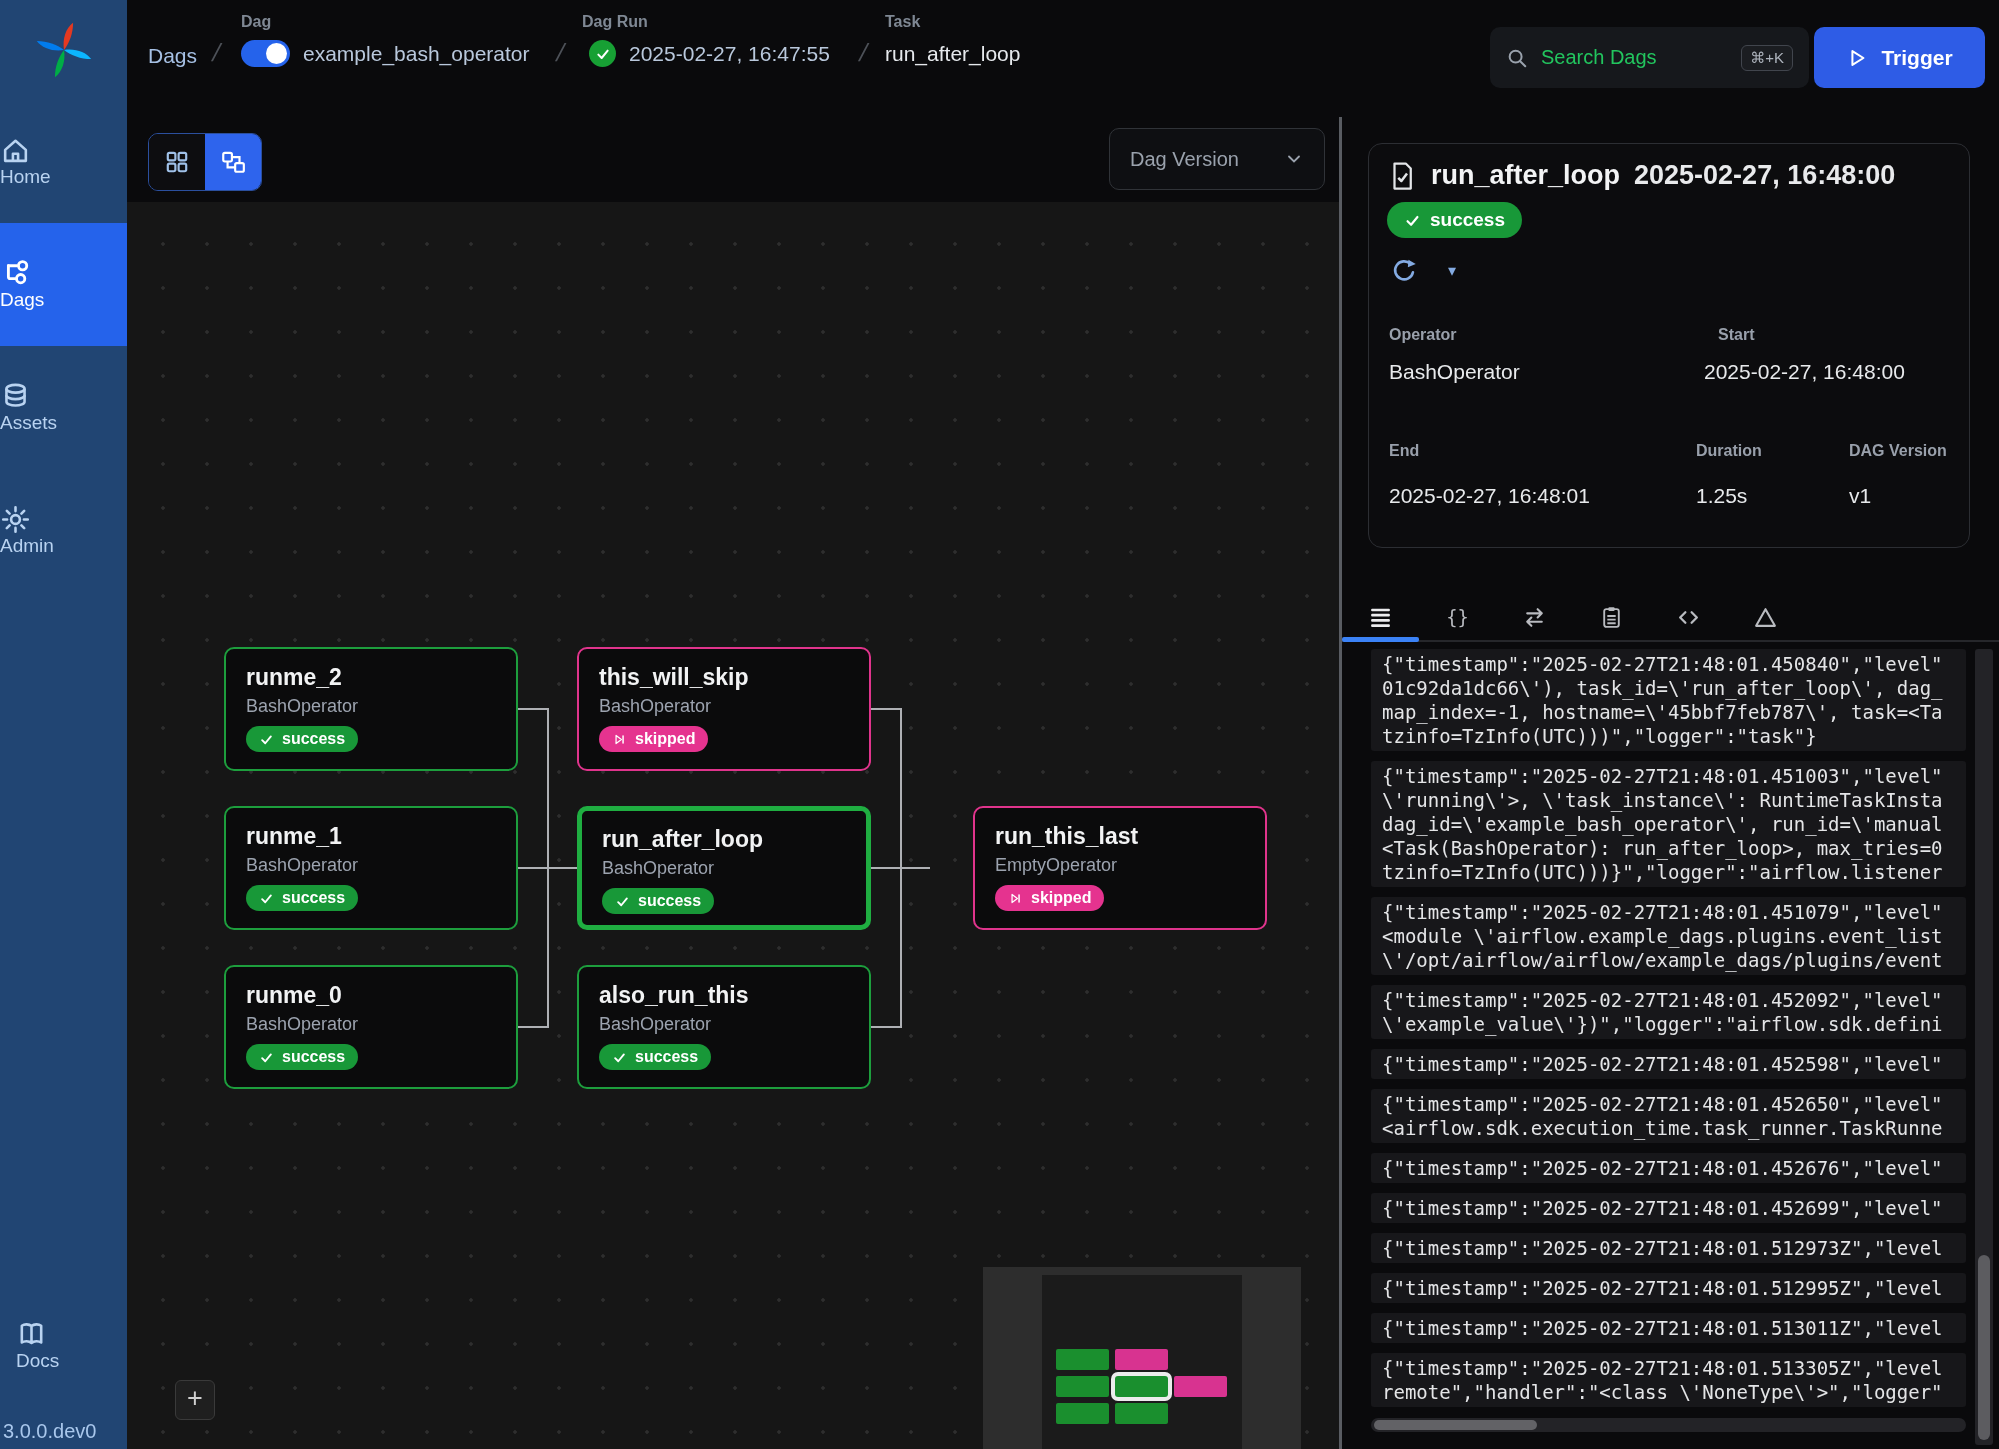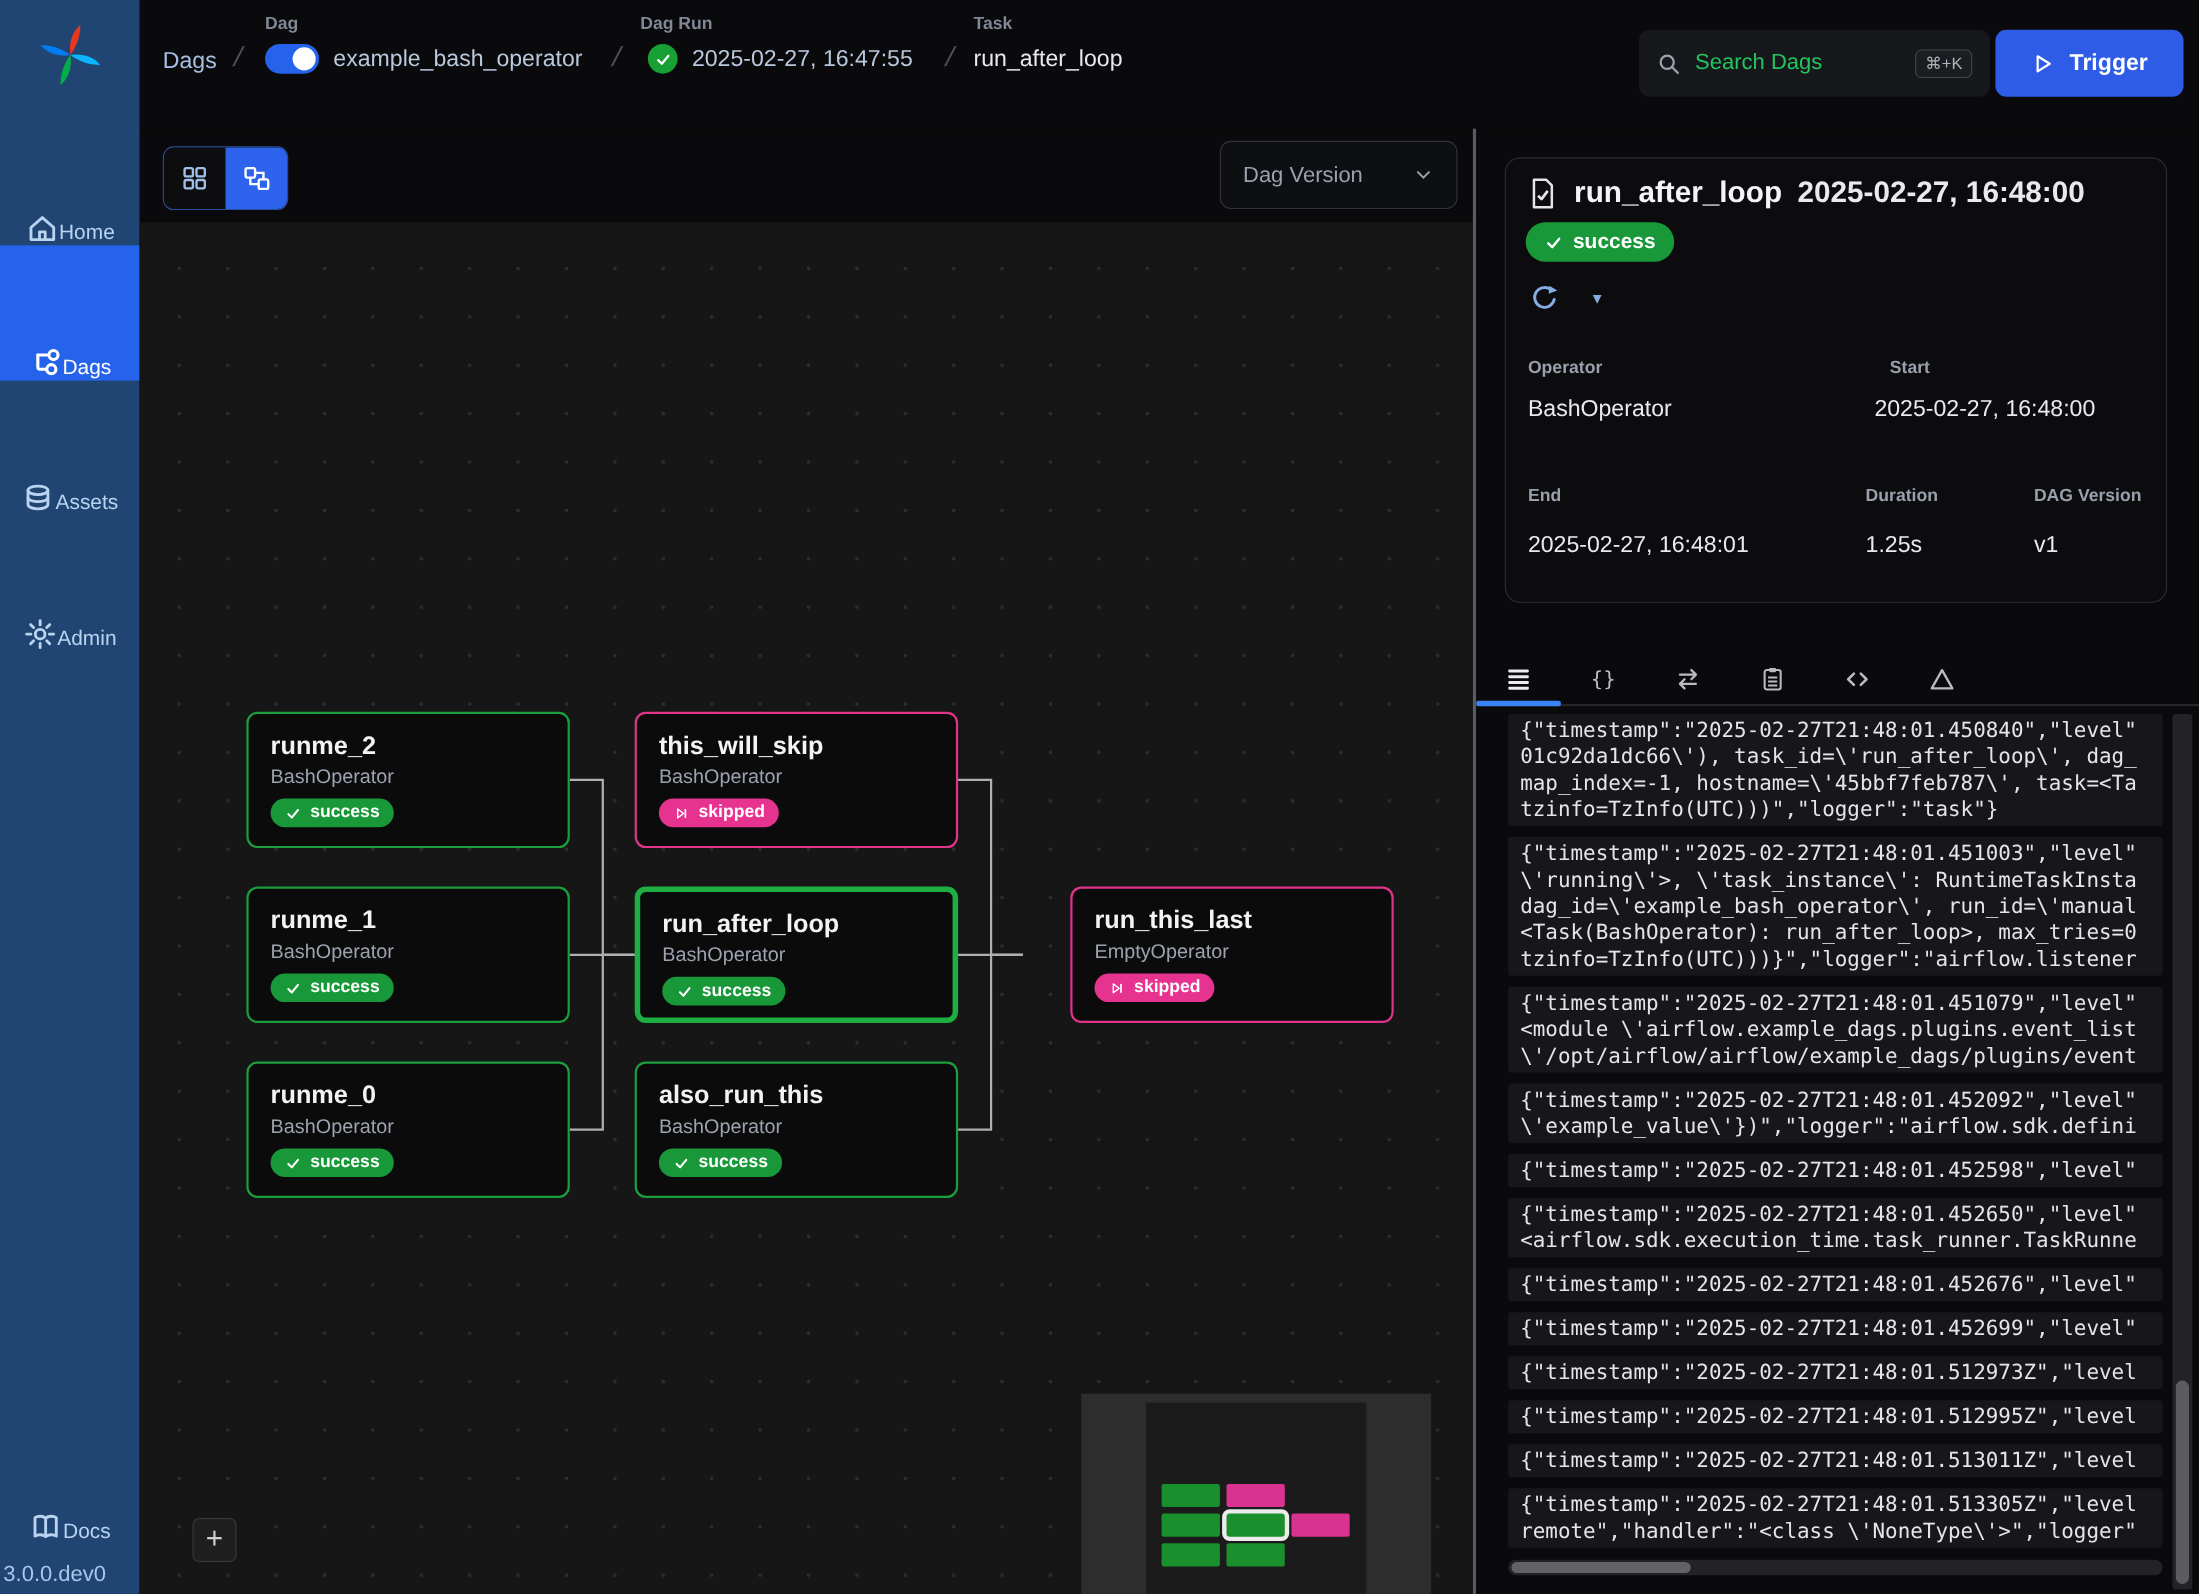--- a/index.html
+++ b/index.html
@@ -3,27 +3,27 @@
 <meta charset="utf-8">
 <style>
   html,body{margin:0;padding:0;background:#000;}
   #app{position:relative;width:1999px;height:1449px;background:#0a0a0c;overflow:hidden;
        font-family:"Liberation Sans",sans-serif;color:#e8e9ea;}
   svg{display:block}
 
   
   .sidebar{position:absolute;left:0;top:0;width:127px;height:1449px;background:#20457257;background:#214573;}
   .logo{height:100px;display:flex;align-items:center;justify-content:center;}
-  .side-item{height:123px;display:flex;flex-direction:row;align-items:flex-end;justify-content:center;
+  .side-item{height:123px;display:flex;flex-direction:column;align-items:flex-start;justify-content:center;
              color:#b9d3f1;cursor:pointer;}
   .side-item.active{background:#2563eb;color:#ffffff;}
   .side-item svg{width:31px;height:31px;}
   .side-label{font-size:19px;}
   .side-bottom{position:absolute;left:0;bottom:45px;width:127px;}
-  .side-bottom .side-item{height:118px;}
+  .side-bottom .side-item{height:118px;padding-left:16px;}
   .version{position:absolute;left:3px;bottom:6px;font-size:20px;color:#a9c7ec;white-space:nowrap;}
 
   
   .navbar{position:absolute;left:127px;top:0;width:1872px;height:117px;background:#0a0a0c;}
   .bc-link{position:absolute;left:21px;top:44px;font-size:21px;color:#a6c0e4;cursor:pointer;}
   .slash{position:absolute;top:38px;font-size:25px;color:#4d5158;transform:skewX(-14deg);}
   .bc-label{position:absolute;top:13px;font-size:16px;font-weight:bold;color:#7f8894;}
   .bc-row{position:absolute;top:40px;display:flex;align-items:center;gap:13px;}
   .bc-value{font-size:21px;color:#b9c8dc;}
   .bc-task-value{font-size:21px;color:#e6e9ed;}

